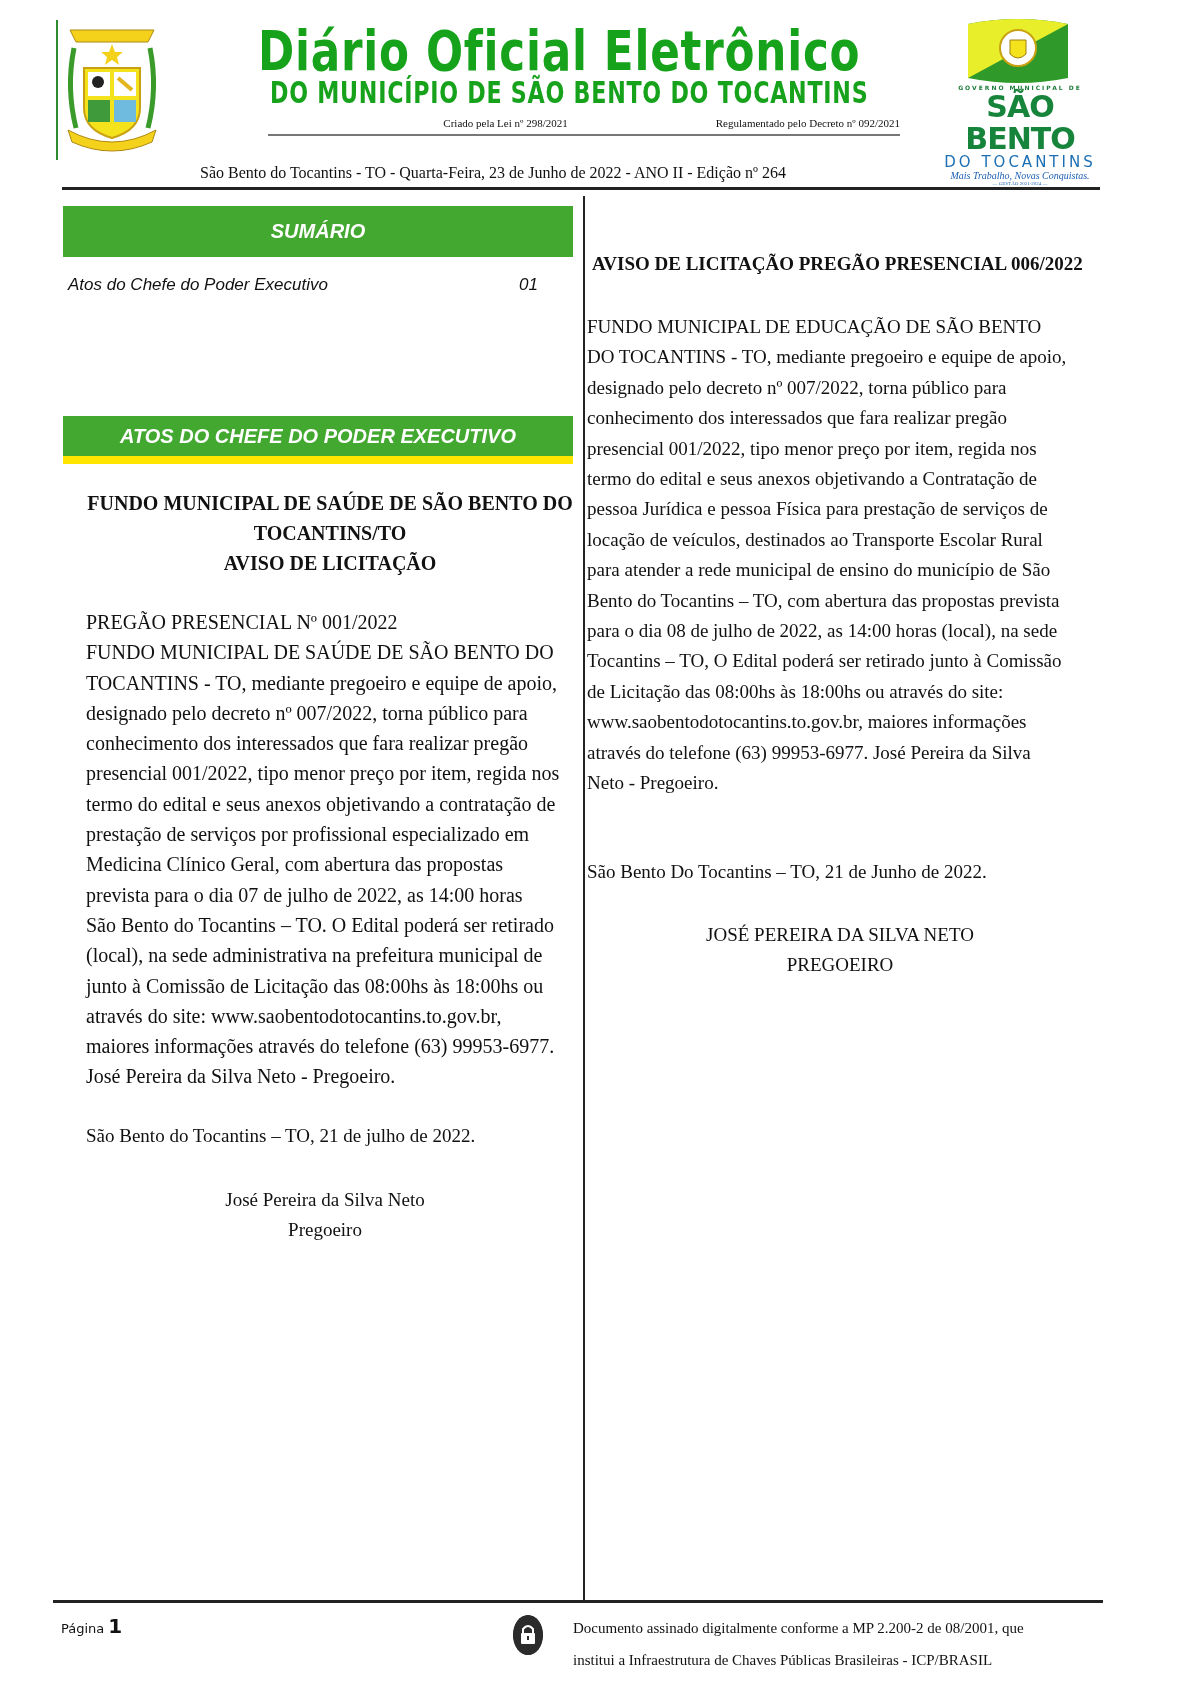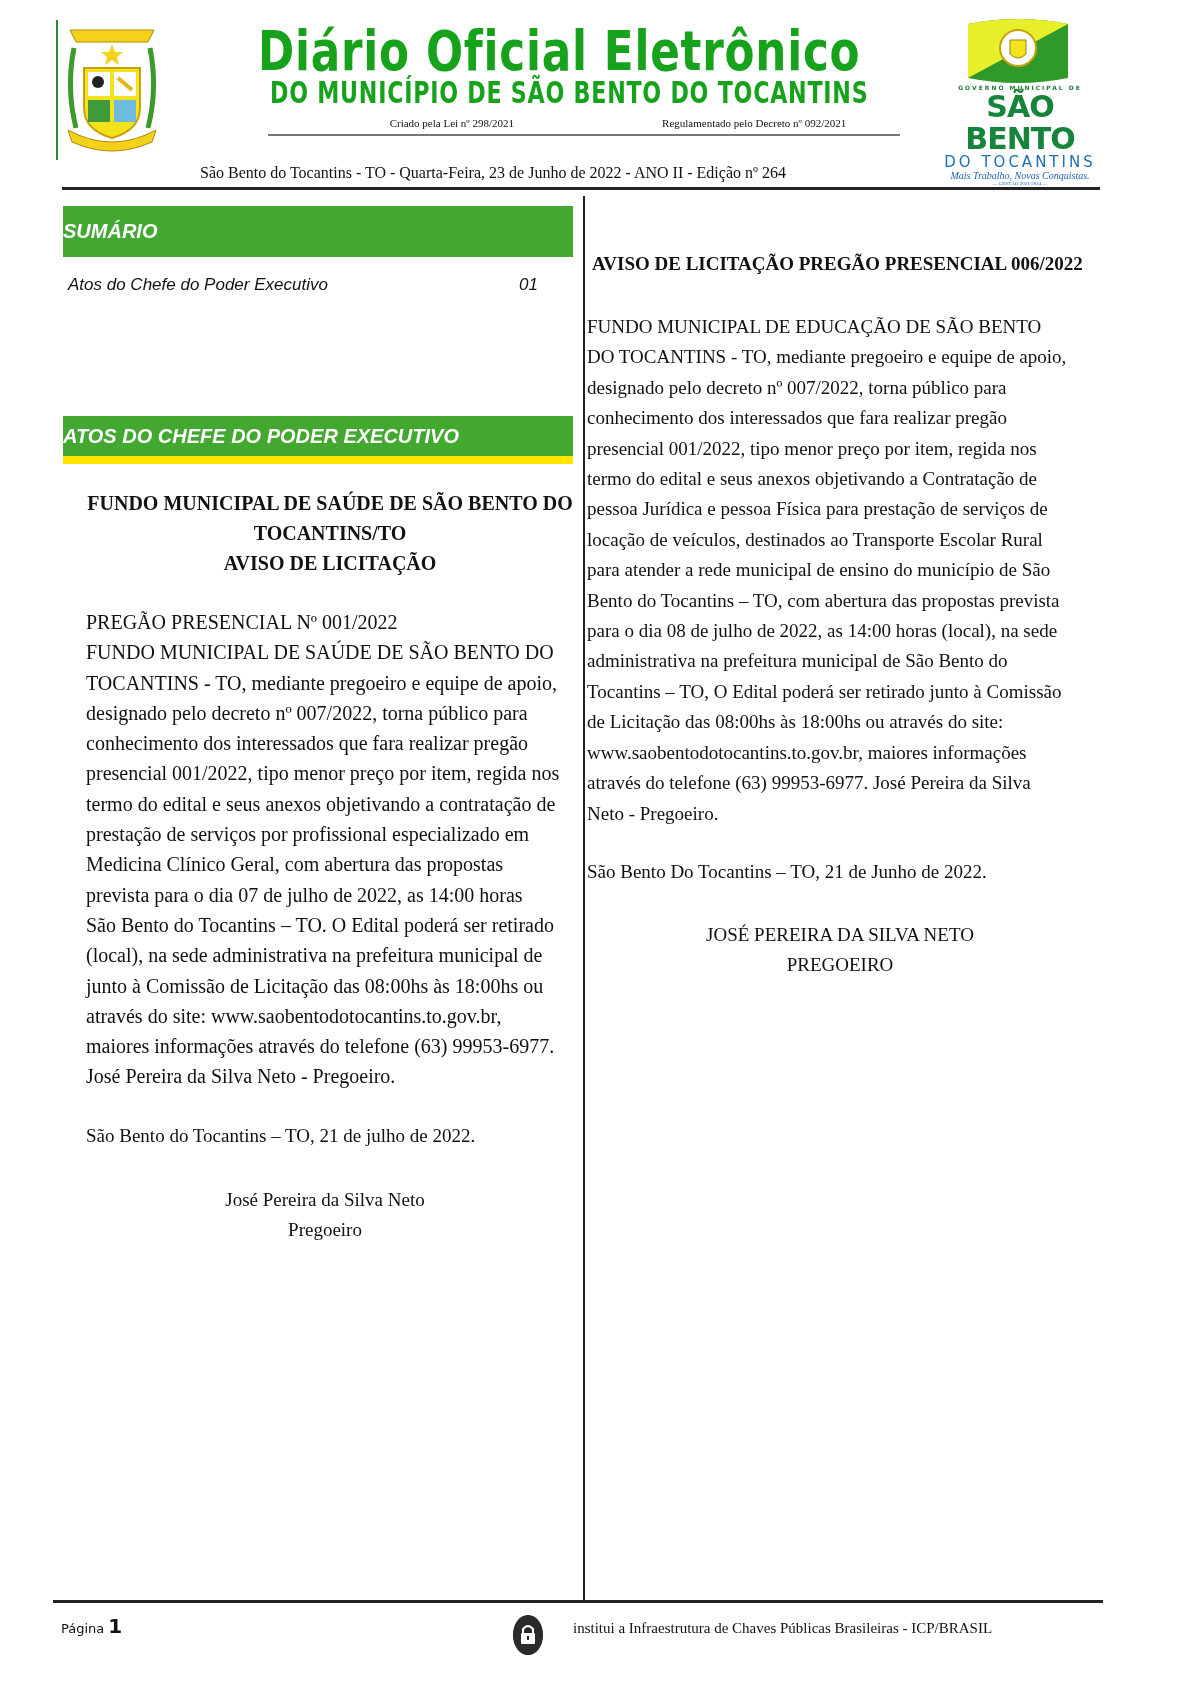--- a/index.html
+++ b/index.html
@@ -4,38 +4,38 @@
 <style>
   html, body { margin: 0; padding: 0; background: #ffffff; }
   body { width: 1200px; height: 1697px; position: relative; overflow: hidden; font-family: "Liberation Serif", serif; color: #111; }
 
   
   .coat { position: absolute; left: 56px; top: 18px; width: 112px; height: 140px; }
   .left-mark { position: absolute; left: 56px; top: 20px; width: 2px; height: 140px; background: #2e8b2e; }
   .masthead { position: absolute; left: 258px; top: 22px; width: 660px; }
   .mast-title { font-family: "DejaVu Sans", sans-serif; font-weight: bold; color: #17a21c; font-size: 56px; line-height: 58px; letter-spacing: 1px; transform: scaleX(0.78); transform-origin: left top; white-space: nowrap; }
   .mast-sub { font-family: "DejaVu Sans", sans-serif; font-weight: bold; color: #17a21c; font-size: 30px; line-height: 30px; letter-spacing: 1px; transform: scaleX(0.74); transform-origin: left top; white-space: nowrap; margin-left: 12px; margin-top: -2px; }
-  .mast-laws { position: absolute; left: 272px; top: 117px; width: 628px; font-size: 11px; display: flex; justify-content: center; margin-left: 32px; }
+  .mast-laws { position: absolute; left: 272px; top: 117px; width: 628px; font-size: 11px; display: flex; justify-content: flex-end; }
   .mast-laws .law2 { margin-left: 148px; }
   .mast-rule { position: absolute; left: 268px; top: 134px; width: 632px; height: 2px; background: #777; }
 
   .flag { position: absolute; left: 968px; top: 18px; width: 100px; height: 66px; }
   .brand { position: absolute; left: 932px; top: 84px; width: 176px; text-align: center; }
   .brand-gov { font-family: "DejaVu Sans", sans-serif; font-size: 6px; letter-spacing: 2px; color: #1d7a3a; font-weight: bold; }
   .brand-name { font-family: "DejaVu Sans", sans-serif; font-size: 30px; line-height: 32px; font-weight: bold; color: #16843a; letter-spacing: -1px; }
   .brand-to { font-family: "DejaVu Sans", sans-serif; font-size: 15px; line-height: 15px; color: #1c6fb4; letter-spacing: 3px; }
   .brand-slogan { font-family: Liberation Serif, serif; font-style: italic; font-size: 10px; color: #1c5fb4; }
   .brand-years { font-size: 5px; color: #1c5fb4; }
 
   .edition { position: absolute; left: 200px; top: 164px; width: 740px; text-align: left; font-size: 16px; }
   .top-rule { position: absolute; left: 62px; top: 187px; width: 1038px; height: 3px; background: #222; }
   .col-divider { position: absolute; left: 583px; top: 196px; width: 2px; height: 1405px; background: #222; }
 
   
-  .green-bar { position: absolute; left: 63px; width: 510px; background: #43a830; color: #fff; font-family: "Liberation Sans", sans-serif; font-weight: bold; font-style: italic; text-align: left; }
+  .green-bar { position: absolute; left: 63px; width: 510px; background: #43a830; color: #fff; font-family: "Liberation Sans", sans-serif; font-weight: bold; font-style: italic; text-align: center; }
   .sumario { top: 206px; height: 51px; line-height: 51px; font-size: 20px; }
   .sum-row { position: absolute; left: 68px; top: 275px; width: 470px; font-family: "Liberation Sans", sans-serif; font-style: italic; font-size: 17px; display: flex; justify-content: space-between; }
   .atos-bar { top: 416px; height: 40px; line-height: 40px; font-size: 20px; }
   .yellow-bar { position: absolute; left: 63px; top: 456px; width: 510px; height: 8px; background: #ffe500; }
 
   .l-heading { position: absolute; left: 80px; top: 488px; width: 500px; text-align: center; font-weight: bold; font-size: 20px; line-height: 30px; }
   .l-body { position: absolute; left: 86px; top: 607px; width: 486px; font-size: 20px; line-height: 30.3px; }
   .l-date { position: absolute; left: 86px; top: 1125px; font-size: 19px; }
   .l-sign { position: absolute; left: 200px; top: 1185px; width: 250px; text-align: center; font-size: 19px; line-height: 30px; }
 
@@ -145,21 +145,20 @@
   <div>DO TOCANTINS - TO, mediante pregoeiro e equipe de apoio,</div>
   <div>designado pelo decreto nº 007/2022, torna público para</div>
   <div>conhecimento dos interessados que fara realizar pregão</div>
   <div>presencial 001/2022, tipo menor preço por item, regida nos</div>
   <div>termo do edital e seus anexos objetivando a Contratação de</div>
   <div>pessoa Jurídica e pessoa Física para prestação de serviços de</div>
   <div>locação de veículos, destinados ao Transporte Escolar Rural</div>
   <div>para atender a rede municipal de ensino do município de São</div>
   <div>Bento do Tocantins – TO, com abertura das propostas prevista</div>
   <div>para o dia 08 de julho de 2022, as 14:00 horas (local), na sede</div>
-  <div>administrativa na prefeitura municipal de São Bento do</div>
   <div>Tocantins – TO, O Edital poderá ser retirado junto à Comissão</div>
   <div>de Licitação das 08:00hs às 18:00hs ou através do site:</div>
   <div>www.saobentodotocantins.to.gov.br, maiores informações</div>
   <div>através do telefone (63) 99953-6977. José Pereira da Silva</div>
   <div>Neto - Pregoeiro.</div>
 </div>
 <div class="r-date">São Bento Do Tocantins – TO, 21 de Junho de 2022.</div>
 <div class="r-sign">
   <div>JOSÉ PEREIRA DA SILVA NETO</div>
   <div>PREGOEIRO</div>
@@ -169,14 +168,15 @@
 <div class="page-no">
   <span>Página</span><b>1</b>
 </div>
 <svg class="lock" viewBox="0 0 30 40">
   <ellipse cx="15" cy="20" rx="15" ry="20" fill="#2b2b2b"></ellipse>
   <path d="M10 18 L10 14 Q15 8 20 14 L20 18" stroke="#fff" stroke-width="2" fill="none"></path>
   <rect x="8" y="18" width="14" height="11" rx="1" fill="#fff"></rect>
   <rect x="14" y="21" width="2" height="4" fill="#2b2b2b"></rect>
 </svg>
 <div class="sig-text">
+  <div>Documento assinado digitalmente conforme a MP 2.200-2 de 08/2001, que</div>
   <div>institui a Infraestrutura de Chaves Públicas Brasileiras - ICP/BRASIL</div>
 </div>
 
 </body></html>

